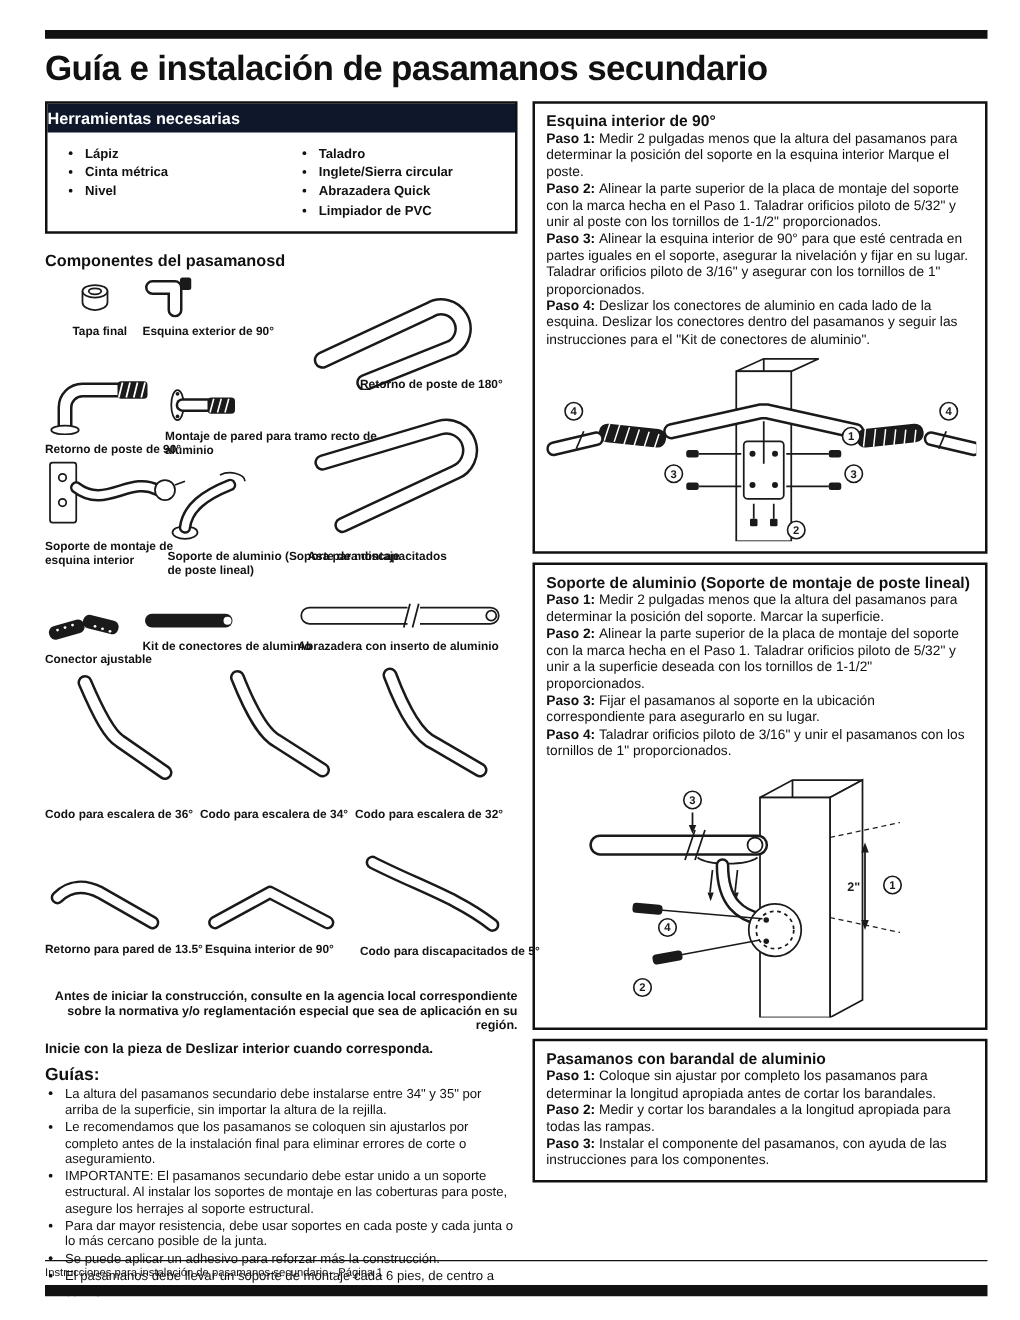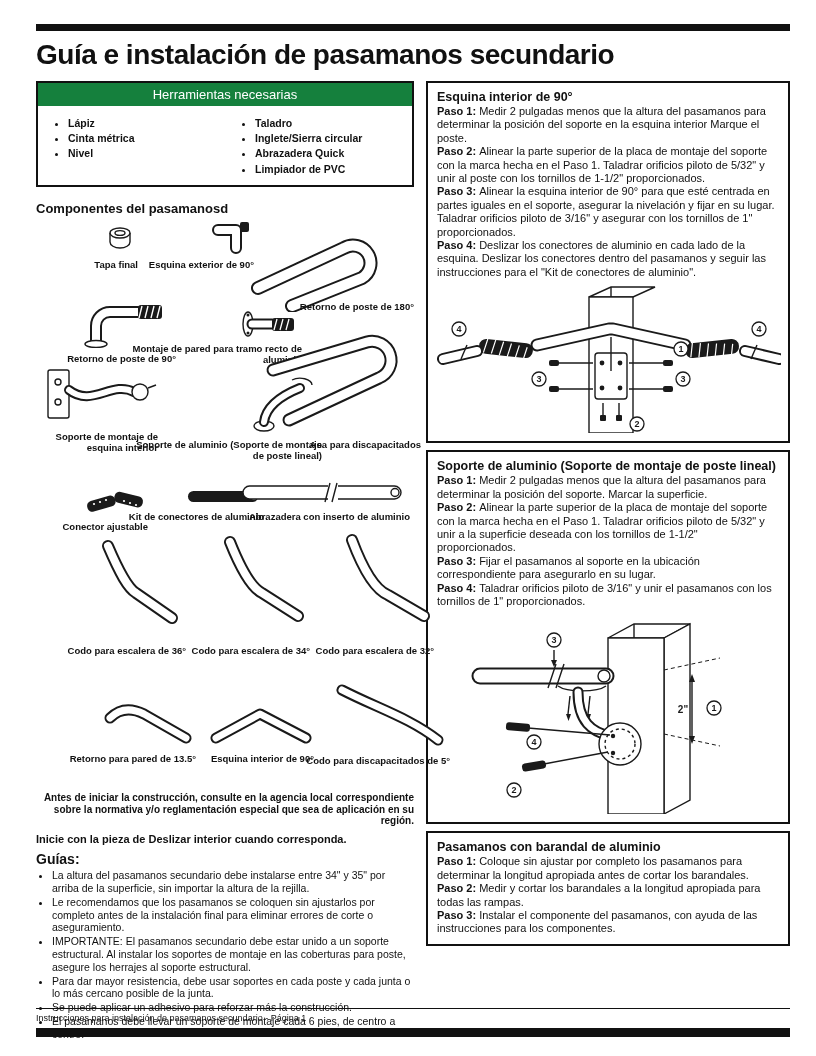--- a/index.html
+++ b/index.html
@@ -18,34 +18,34 @@
     font-size:28px;font-weight:bold;letter-spacing:-0.5px;
     margin:8px 0 10px 0;color:#111;
   }
   .cols{display:flex;gap:12px;}
   .col-left{width:378px;flex:none;}
   .col-right{width:364px;flex:none;}
 
   
   .tools-box{border:2px solid #111;}
   .tools-head{
-    background:#15803d;color:#fff;text-align:center;
-    font-size:13px;font-weight:normal;padding:4px 0;
+    background:#0f172a;color:#fff;
+    font-size:13px;font-weight:bold;padding:4px 0;
   }
   .tools-body{display:flex;padding:6px 0 8px 0;}
   .tools-body ul{
     margin:4px 0 0 0;padding-left:30px;
     font-size:10.5px;font-weight:bold;line-height:1.45;
   }
   .tools-body .tcol{width:50%;}
 
   
   .comp-title{font-size:13px;font-weight:bold;margin:14px 0 2px 0;}
   .comp-area{position:relative;height:568px;}
-  .comp{position:absolute;text-align:right;}
+  .comp{position:absolute;text-align:left;}
   .comp .lbl{font-size:9.5px;font-weight:bold;line-height:1.15;margin-top:2px;}
   .tube-b{fill:none;stroke:#1a1a1a;stroke-linecap:round;stroke-linejoin:round;}
   .tube-w{fill:none;stroke:#ffffff;stroke-linecap:round;stroke-linejoin:round;}
   .ln{fill:none;stroke:#1a1a1a;stroke-width:1.4;}
   .fillw{fill:#fff;stroke:#1a1a1a;stroke-width:1.4;}
   .fillb{fill:#1a1a1a;stroke:none;}
 
   
   .notes{margin-top:4px;}
   .warn{font-size:10px;font-weight:bold;line-height:1.18;margin:6px 0 6px 0;text-align:right;}

